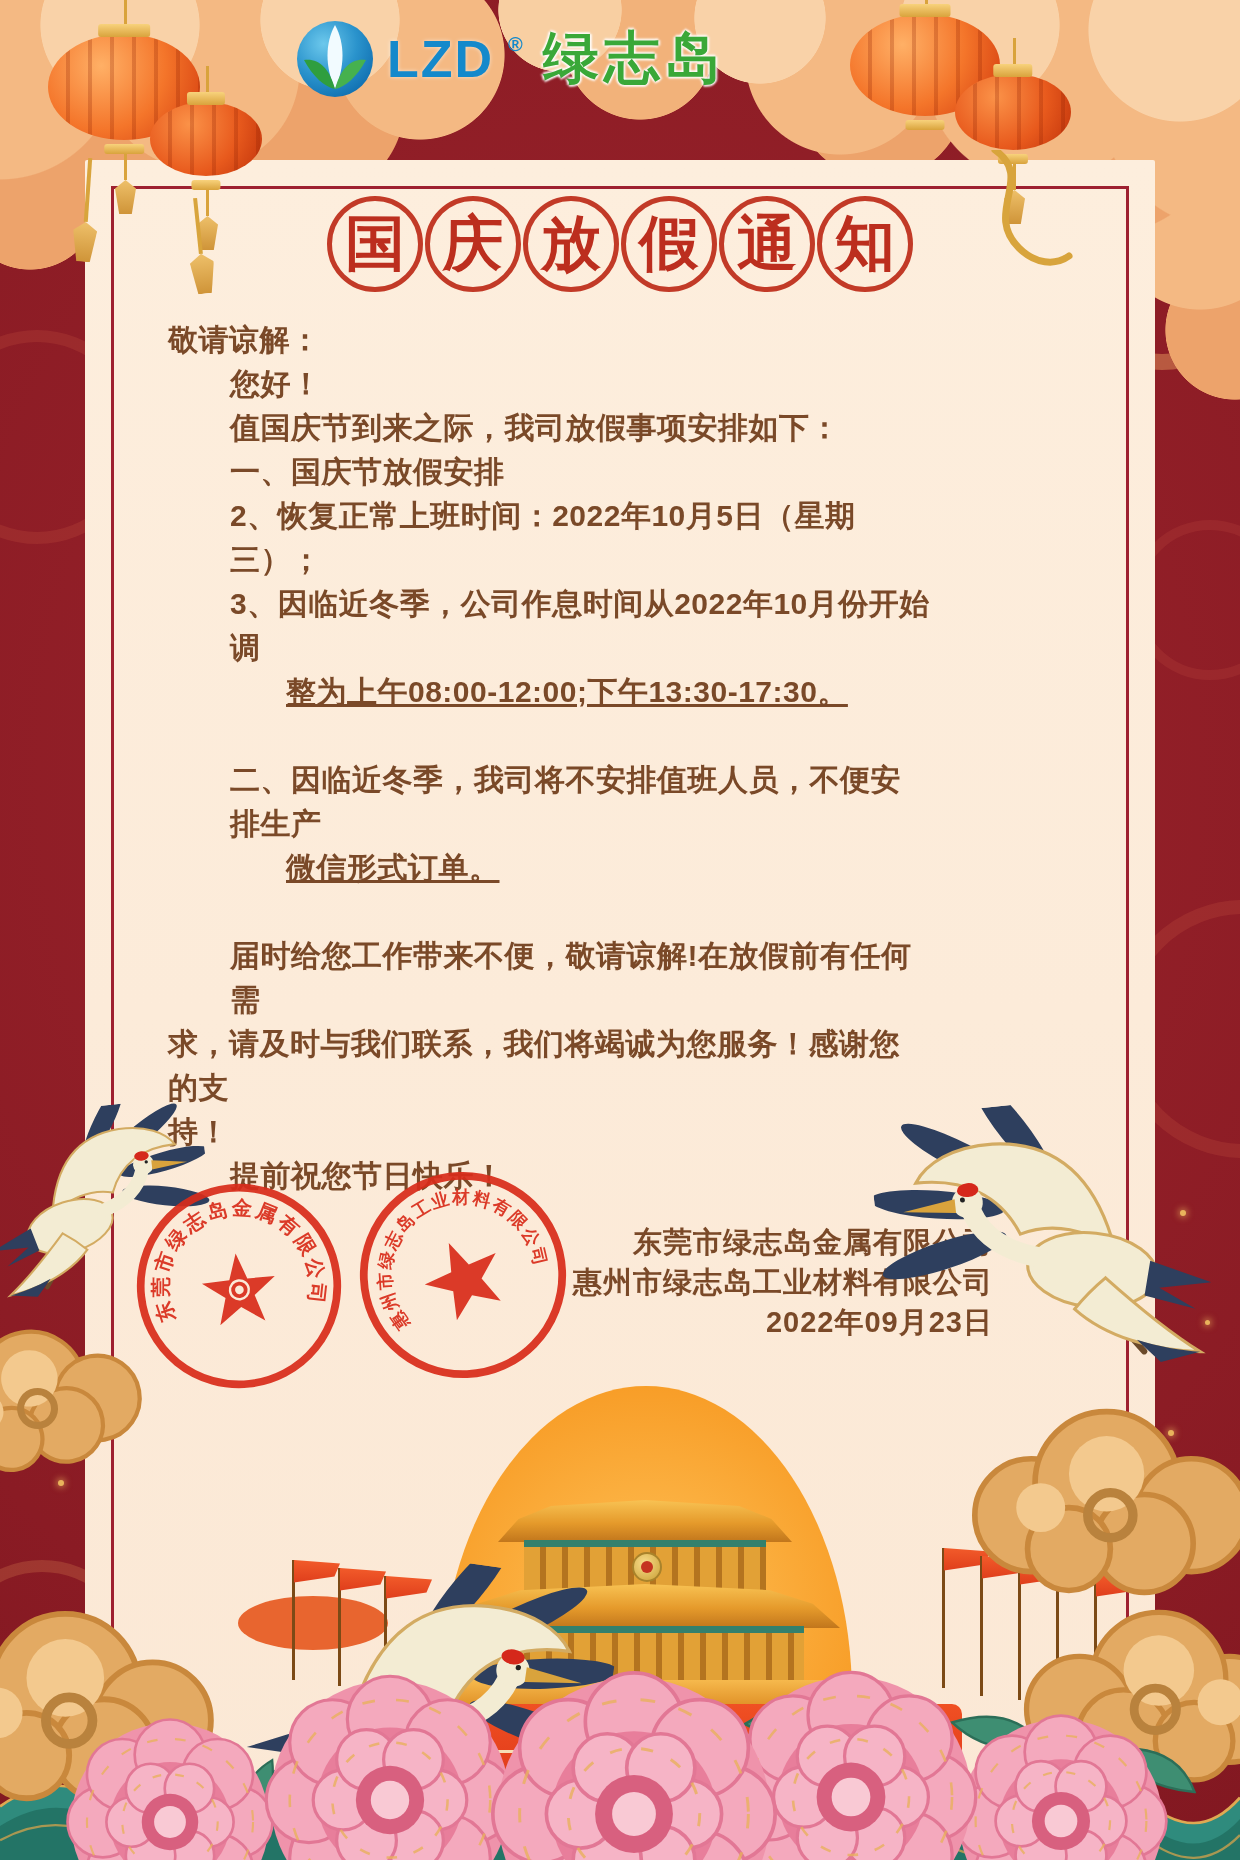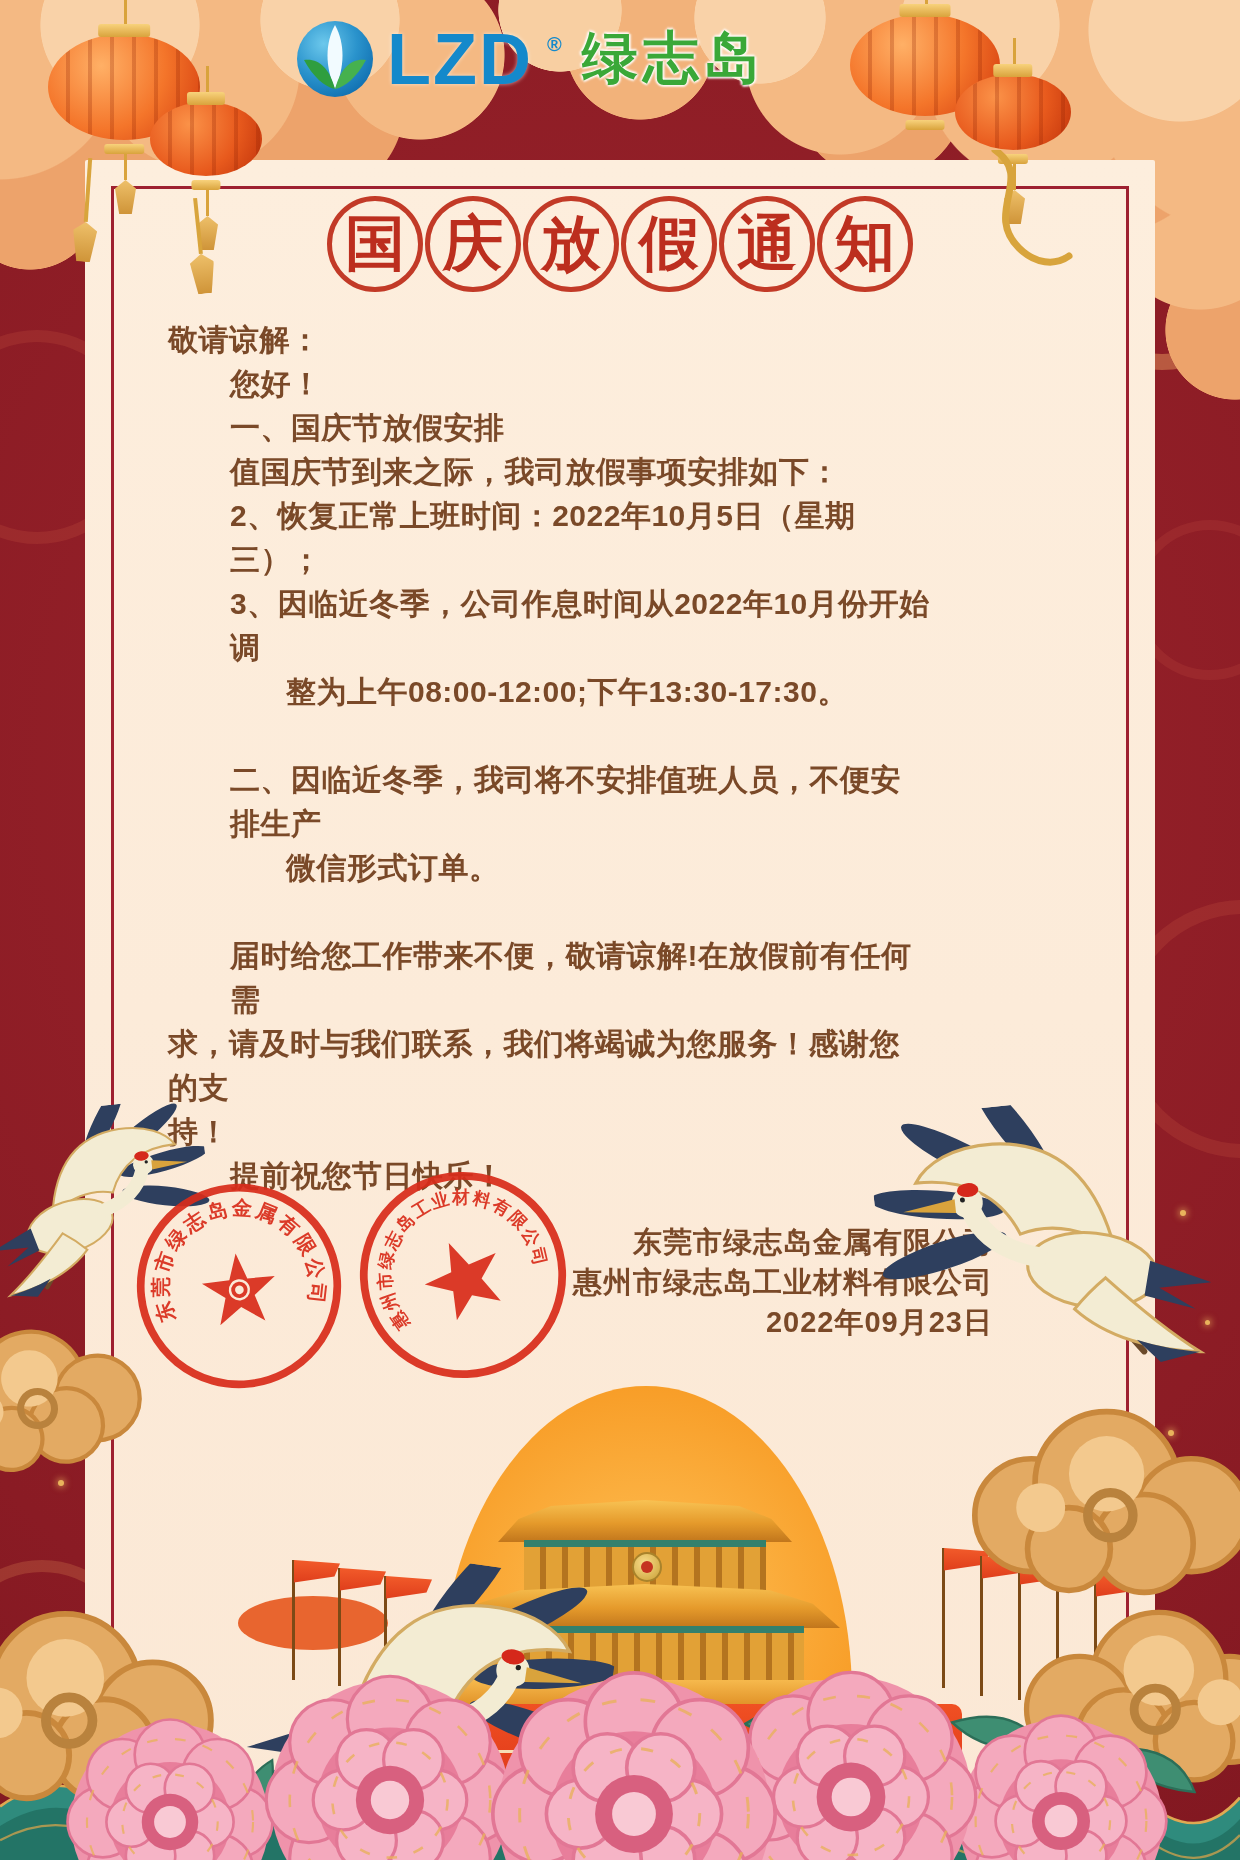--- a/index.html
+++ b/index.html
@@ -49,36 +49,36 @@
   .lstring{position:absolute;left:50%;top:-26px;width:3px;height:28px;background:#d9a33c;}
   .tas{position:absolute;left:50%;top:calc(100% - 4px);width:3px;height:30px;background:#d9a33c;}
   .tas::after{content:"";position:absolute;top:30px;left:-9px;width:21px;height:34px;
     background:linear-gradient(#eec06a,#cf9438);clip-path:polygon(50% 0,100% 25%,80% 100%,20% 100%,0 25%);}
   .tassel{position:absolute;width:4px;background:#d8a43c;z-index:6;}
   .tassel::after{content:"";position:absolute;top:100%;left:-10px;width:24px;height:40px;
     background:linear-gradient(#eec06a,#cf9438);clip-path:polygon(50% 0,100% 22%,78% 100%,22% 100%,0 22%);}
   .gswirl{position:absolute;z-index:6;}
   
   .logo{position:absolute;left:295px;top:16px;height:86px;display:flex;align-items:center;gap:12px;z-index:7;}
-  .logo .latin{font-size:72px;font-weight:900;color:#1489cb;letter-spacing:2px;
+  .logo .latin{font-size:52px;font-weight:900;color:#1489cb;letter-spacing:2px;
     text-shadow:0 0 4px rgba(255,255,255,.6);}
   .logo .reg{font-size:20px;font-weight:bold;color:#1489cb;vertical-align:top;margin:-30px 0 0 2px;}
   .logo .cn{font-size:56px;font-weight:700;color:#3aa838;letter-spacing:5px;margin-left:8px;
     text-shadow:-2px 0 2px rgba(255,255,255,.8),2px 0 2px rgba(255,255,255,.8),0 2px 2px rgba(255,255,255,.8),0 -2px 2px rgba(255,255,255,.8);}
   
   .card{position:absolute;left:85px;top:160px;width:1070px;height:1700px;z-index:2;
     background:linear-gradient(180deg,#fdeedd 0%,#fbe8d5 100%);border-radius:2px;}
   .frame{position:absolute;inset:26px;border:3px solid #9e2030;}
   .title-row{position:absolute;left:0;top:36px;width:100%;display:flex;justify-content:center;gap:2px;}
   .tcircle{width:86px;height:86px;border:5px solid #c23a27;border-radius:50%;display:flex;
     align-items:center;justify-content:center;}
   .tcircle span{font-size:60px;font-weight:900;color:#bc2e1e;line-height:1;}
   .bodytext{position:absolute;left:83px;top:158px;width:762px;}
   .bodytext p{margin:0;font-size:30px;line-height:44px;font-weight:bold;color:#7a4928;letter-spacing:.5px;}
-  .bodytext p.i1{padding-left:62px;} .bodytext p.i2{padding-left:118px;} .bodytext p.gap{margin-top:44px;}
+  .bodytext p.i1{padding-left:62px;} .bodytext p.i2{padding-left:118px;text-decoration:underline;} .bodytext p.gap{margin-top:44px;}
   .signature{position:absolute;right:162px;top:1062px;text-align:right;}
   .signature p{margin:0;font-size:29px;line-height:40px;font-weight:bold;color:#7a4928;letter-spacing:1px;}
   
   .seal{position:absolute;z-index:4;opacity:.92;}
   
   .illus{position:absolute;inset:0;z-index:3;pointer-events:none;}
   .sun{position:absolute;left:440px;top:1386px;width:412px;height:620px;border-radius:50%;
     background:radial-gradient(circle at 50% 36%, #ffc258 0%, #f79a23 55%, #ee7d12 80%, #e86f0e 100%);}
   .roof{position:absolute;background:linear-gradient(180deg,#f8c253 0%,#e59a2b 55%,#c1761c 100%);
     clip-path:polygon(0 100%,7% 45%,18% 14%,50% 0,82% 14%,93% 45%,100% 100%);}
@@ -203,22 +203,22 @@
           <span>通</span>
         </div>
       <div class="tcircle">
           <span>知</span>
         </div>
     </div>
 
     <div class="bodytext">
       <p>敬请谅解：</p>
       <p class="i1">您好！</p>
+      <p class="i1">值国庆节到来之际，我司放假事项安排如下：</p>
       <p class="i1">一、国庆节放假安排</p>
-      <p class="i1">值国庆节到来之际，我司放假事项安排如下：</p>
       <p class="i1">2、恢复正常上班时间：2022年10月5日（星期三）；</p>
       <p class="i1">3、因临近冬季，公司作息时间从2022年10月份开始调</p>
       <p class="i2">整为上午08:00-12:00;下午13:30-17:30。</p>
       <p class="i1 gap">二、因临近冬季，我司将不安排值班人员，不便安排生产</p>
       <p class="i2">微信形式订单。</p>
       <p class="i1 gap">届时给您工作带来不便，敬请谅解!在放假前有任何需</p>
       <p>求，请及时与我们联系，我们将竭诚为您服务！感谢您的支</p>
       <p>持！</p>
       <p class="i1">提前祝您节日快乐！</p>
     </div>

